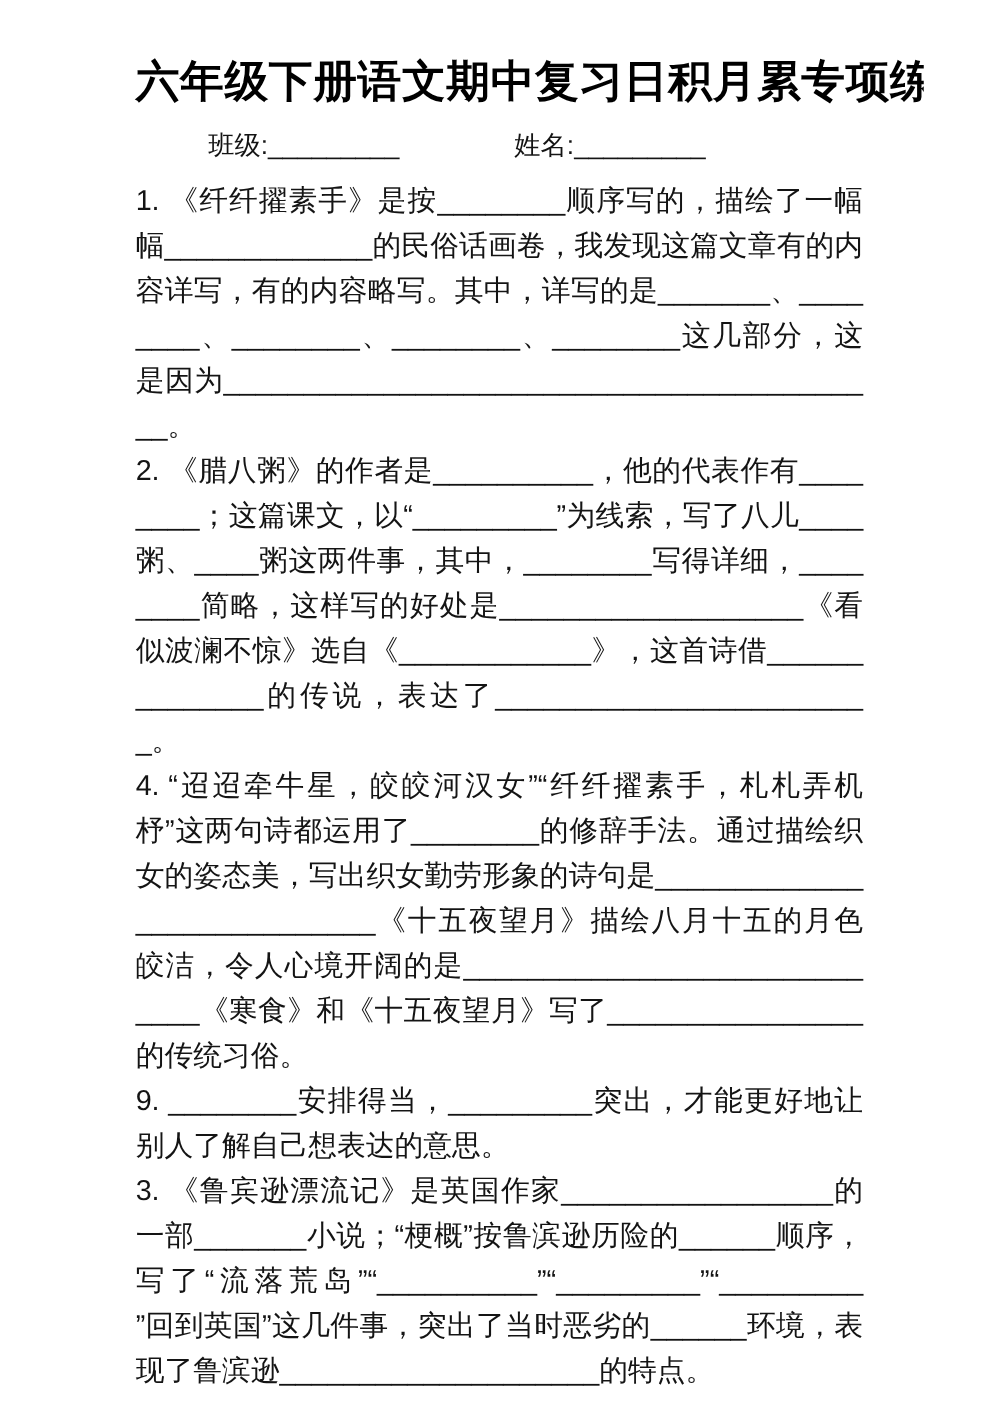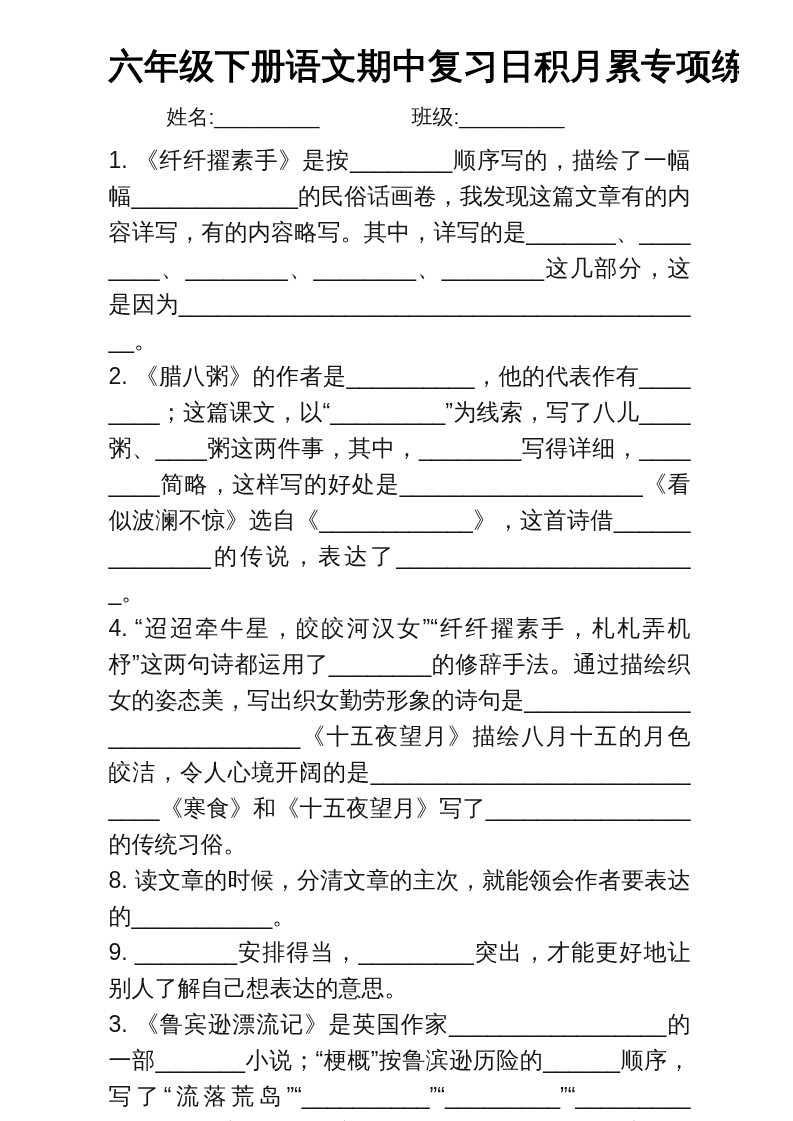--- a/index.html
+++ b/index.html
@@ -53,29 +53,28 @@
 </style>
 </head>
 <body>
 
 <div class="sheet">
 
   <h1 class="page-title">六年级下册语文期中复习日积月累专项练习</h1>
 
   <div class="header-row">
     <span class="header-field">
-      <span>姓名:</span><span class="header-blank">_________</span>
+      <span>班级:</span><span class="header-blank">_________</span>
     </span>
     <span class="header-field">
-      <span>班级:</span><span class="header-blank">_________</span>
+      <span>姓名:</span><span class="header-blank">_________</span>
     </span>
   </div>
 
   <div class="questions">
     <p class="q"><span class="qnum">1.</span><span>《纤纤擢素手》是按________顺序写的，描绘了一幅幅_____________的民俗话画卷，我发现这篇文章有的内容详写，有的内容略写。其中，详写的是_______、________、________、________、________这几部分，这是因为__________________________________________。</span></p>
     <p class="q"><span class="qnum">2.</span><span>《腊八粥》的作者是__________，他的代表作有________；这篇课文，以“_________”为线索，写了八儿____粥、____粥这两件事，其中，________写得详细，________简略，这样写的好处是___________________《看似波澜不惊》选自《____________》，这首诗借______________的传说，表达了________________________。</span></p>
     <p class="q"><span class="qnum">4.</span><span>“迢迢牵牛星，皎皎河汉女”“纤纤擢素手，札札弄机杼”这两句诗都运用了________的修辞手法。通过描绘织女的姿态美，写出织女勤劳形象的诗句是____________________________《十五夜望月》描绘八月十五的月色皎洁，令人心境开阔的是_____________________________《寒食》和《十五夜望月》写了________________的传统习俗。</span></p>
-    <p class="q"><span class="qnum">8.</span><span>读文章的时候，分清文章的主次，就能领会作者要表达的___________。</span></p>
     <p class="q"><span class="qnum">9.</span><span>________安排得当，_________突出，才能更好地让别人了解自己想表达的意思。</span></p>
     <p class="q"><span class="qnum">3.</span><span>《鲁宾逊漂流记》是英国作家_________________的一部_______小说；“梗概”按鲁滨逊历险的______顺序，写了“流落荒岛”“__________”“_________”“_________ ”回到英国”这几件事，突出了当时恶劣的______环境，表现了鲁滨逊____________________的特点。</span></p>
   </div>
 
 </div>
 
 </body></html>

